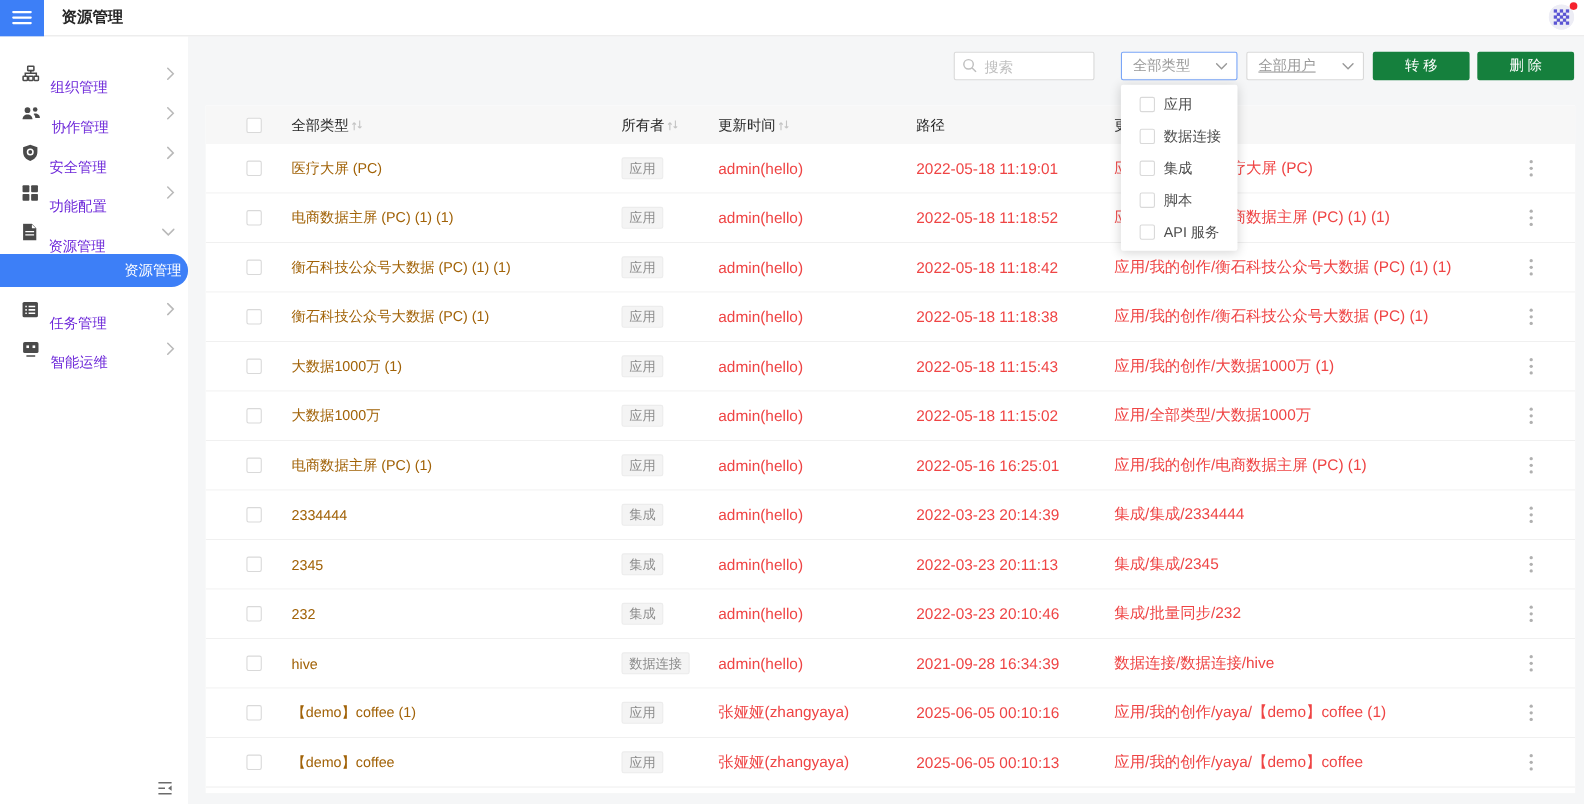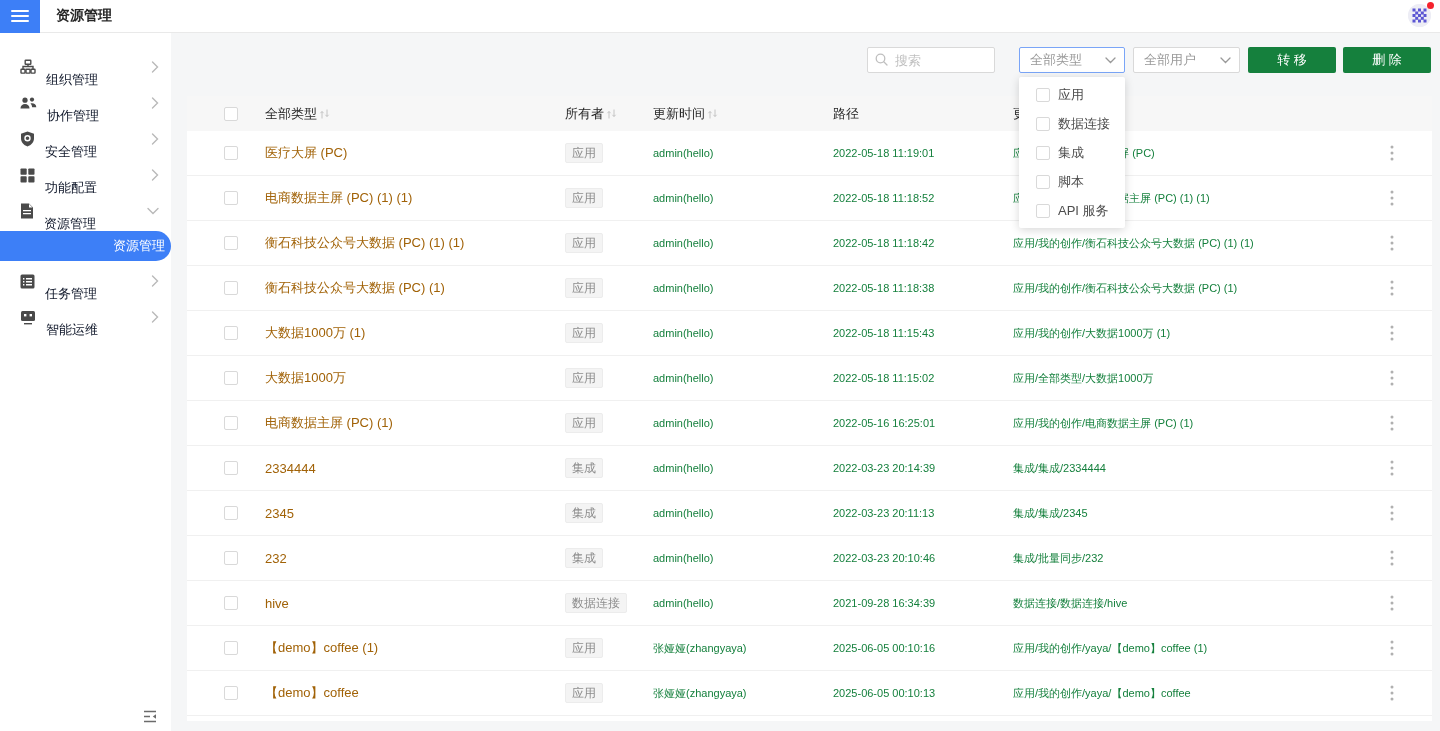--- a/index.html
+++ b/index.html
@@ -11,60 +11,60 @@
   .hamburger { width:40px; height:33px; background:#3d7ff7; display:flex; align-items:center; justify-content:center; cursor:pointer; flex:none; }
   .page-title { font-size:14px; font-weight:bold; color:#262626; margin-left:16px; }
   .topbar-right { margin-left:auto; margin-right:8px; position:relative; width:24px; height:24px; }
   .avatar { width:23px; height:23px; border-radius:50%; background:#ededf5; overflow:hidden; cursor:pointer; }
   .notif-dot { position:absolute; top:-2px; right:-2px; width:7px; height:7px; border-radius:50%; background:#f5222d; }
 
   
   .shell { display:flex; height:698px; }
   .sidebar { width:171px; background:#fff; flex:none; position:relative; padding-top:16px; }
   .side-item { height:36px; display:flex; align-items:center; padding:0 12px 0 20px; cursor:pointer; color:#4a4a4a; }
-  .side-item .lbl { font-size:13px; color:#0f172a; margin-left:10px;margin-top:26px; }
+  .side-item .lbl { font-size:13px; color:#6d28d9; margin-left:10px;margin-top:26px; }
   .side-item .chev { margin-left:auto; color:#b9b9b9; }
   .side-sub { height:30px; margin:2px 0; display:flex; align-items:center; cursor:pointer; }
   .side-sub.active { background:#3d7ff7; border-radius:0 15px 15px 0; color:#fff; }
   .side-sub .sublbl { font-size:13px; margin-left:113px; }
   .collapse-btn { position:absolute; bottom:8px; right:14px; color:#6b6b6b; cursor:pointer; }
 
   .main { flex:1; position:relative; background:#f5f6f7; }
 
   
   .toolbar { position:absolute; top:14px; left:12px; right:9px; height:26px; display:flex; justify-content:flex-end; align-items:flex-start; }
   .search-box { position:relative; width:128px; height:26px; margin-right:24px; }
   .search-box input { width:100%; height:100%; border:1px solid #d9d9d9; border-radius:2px; padding:0 6px 0 27px; font-size:13px; color:#595959; background:#fff; outline:none; font-family:inherit; }
   .search-box input::placeholder { color:#bfbfbf; }
   .search-icon { position:absolute; left:8px; top:6px; color:#bfbfbf; }
   .select { height:26px; background:#fff; border:1px solid #d9d9d9; border-radius:2px; display:flex; align-items:center; padding:0 8px 0 10px; font-size:13px; color:#999; cursor:pointer; }
   .select .sel-chev { margin-left:auto; color:#999; }
   .select.type { width:106px; border-color:#7aa5f7; margin-right:8px; }
-  .select.user { width:107px; margin-right:8px; }
+  .select.user { width:107px; margin-right:8px;text-decoration:underline; }
   .btn-disabled { width:88px; height:26px; background:#15803d; color:#fff; font-size:13px; border:none; border-radius:2px; margin-left:0; cursor:not-allowed; font-family:inherit; }
   .btn-disabled + .btn-disabled { margin-left:7px; }
 
   
   .dropdown { position:absolute; left:848px; top:44px; width:106px; background:#fff; box-shadow:0 2px 10px rgba(0,0,0,0.16); border-radius:2px; padding:3px 0; z-index:20; }
   .dd-opt { height:29px; display:flex; align-items:center; padding-left:17px; cursor:pointer; }
   .dd-opt .ddlbl { font-size:13px; color:#4d4d4d; margin-left:8px; }
 
   .cb { width:14px; height:14px; border:1px solid #d9d9d9; border-radius:2px; background:#fff; flex:none; }
 
   
   .table-card { position:absolute; top:63px; left:16px; right:8px; bottom:10px; background:#fff; overflow:hidden; }
   .trow { display:grid; grid-template-columns:78px 300px 88px 180px 180px 1fr 80px; align-items:center; }
   .thead { height:35px; background:#f7f7f7; }
   .thead .hcell { font-size:13px; color:#262626; font-weight:500; display:flex; align-items:center; }
   .sort-ic { margin-left:2px; color:#c4c4c4; }
   .tbody-row { height:45px; border-bottom:1px solid #f0f0f0; background:#fff; }
   .cell-check { padding-left:37px; display:flex; align-items:center; }
   .cell-name { font-size:13px; color:#a16207; }
   .badge { display:inline-block; font-size:12px; color:#8c8c8c; background:#f4f4f4; border:1px solid #ececec; border-radius:2px; padding:2px 6px; line-height:14px; }
-  .cell-txt { font-size:11px; color:#15803d; }
+  .cell-txt { font-size:14px; color:#ef4444; }
   .cell-more { display:flex; justify-content:center; }
   .kebab { color:#b0b0b0; cursor:pointer; padding:4px; }
 </style>
 </head>
 <body>
 
 <div class="topbar">
   <div class="hamburger">
     <span>
       <svg width="18" height="14" viewBox="0 0 18 14">

